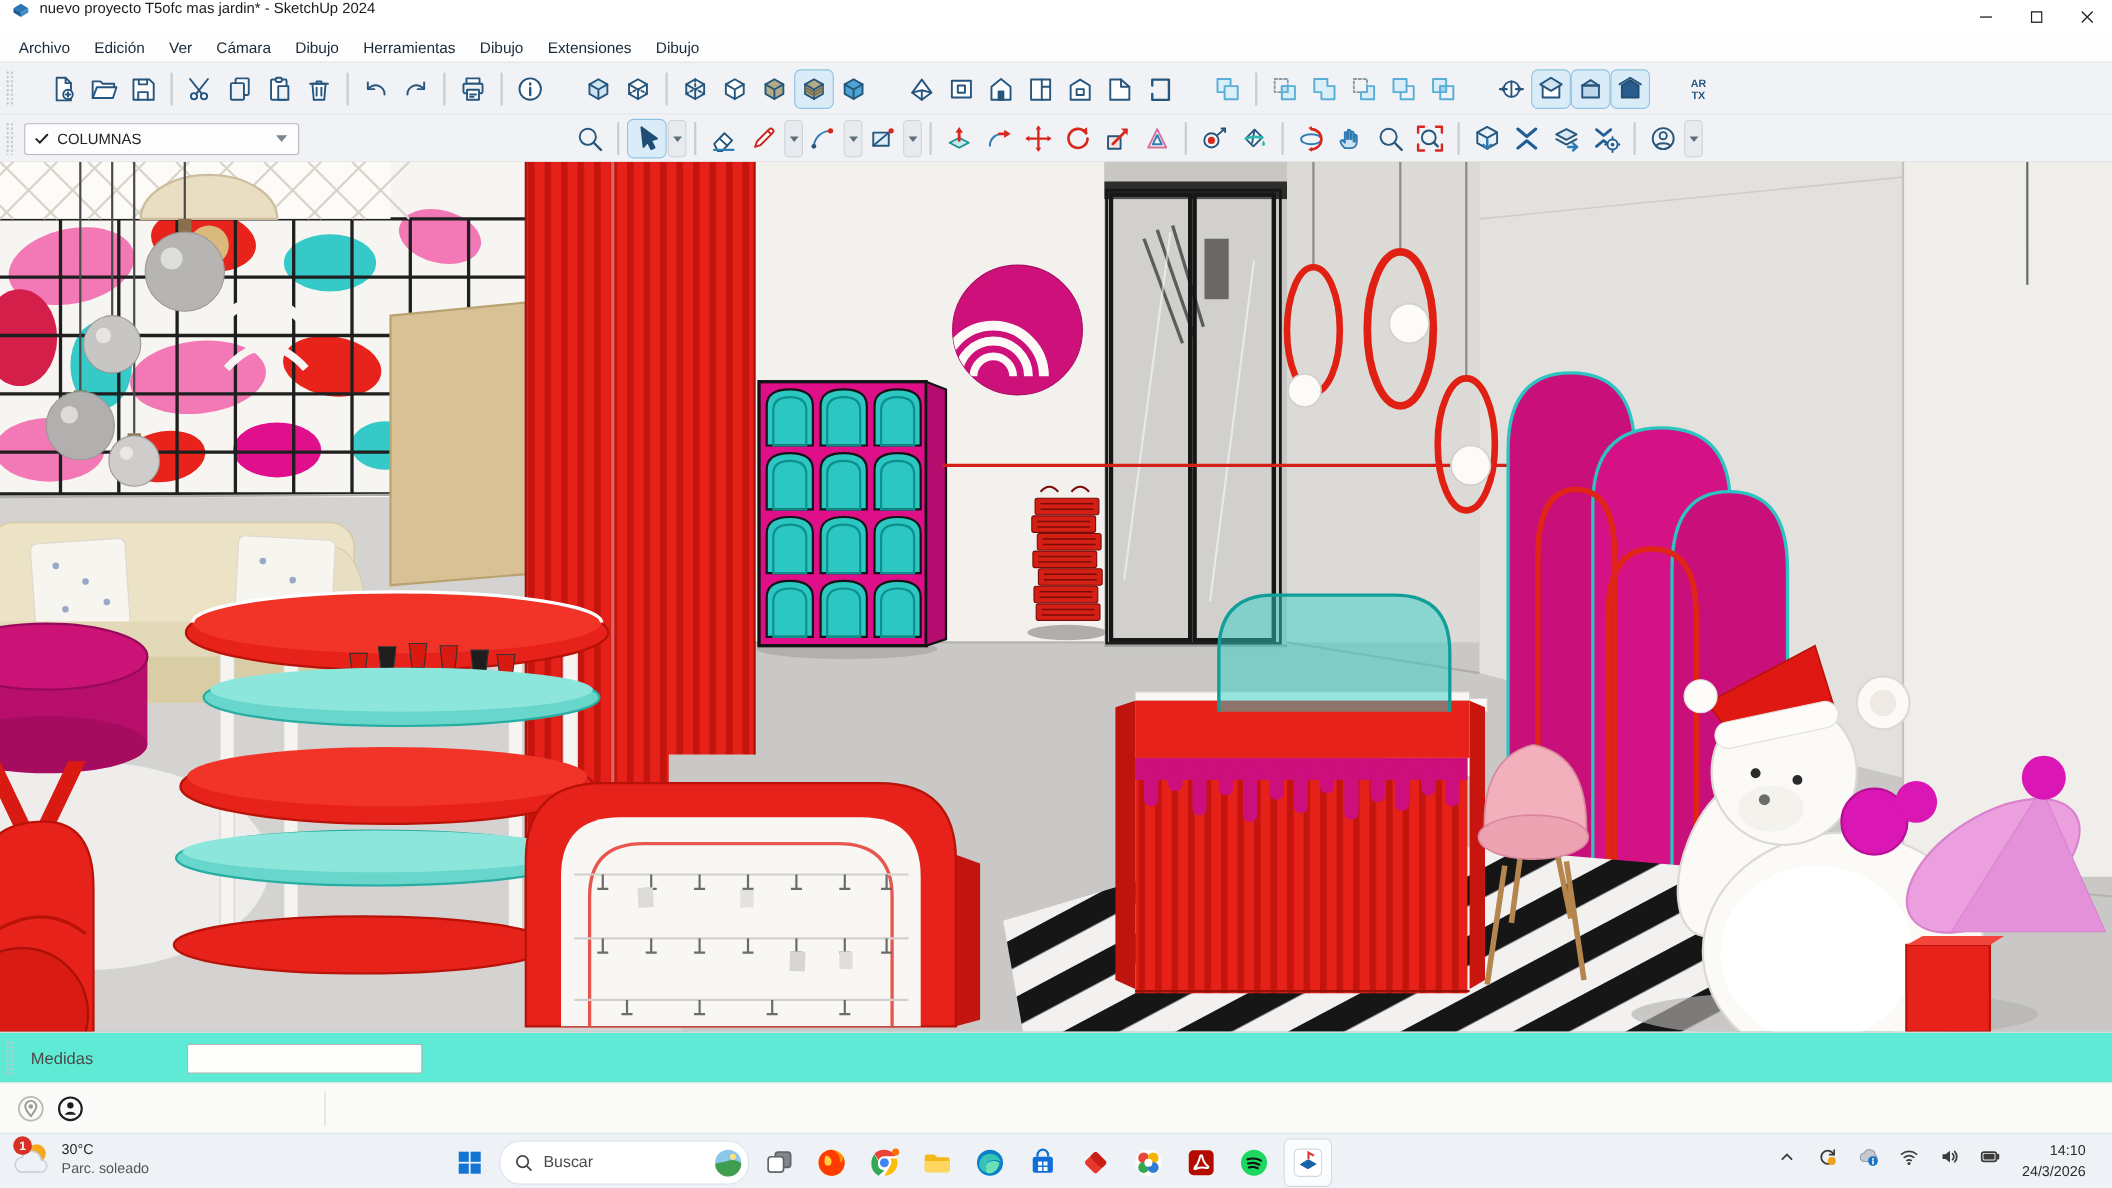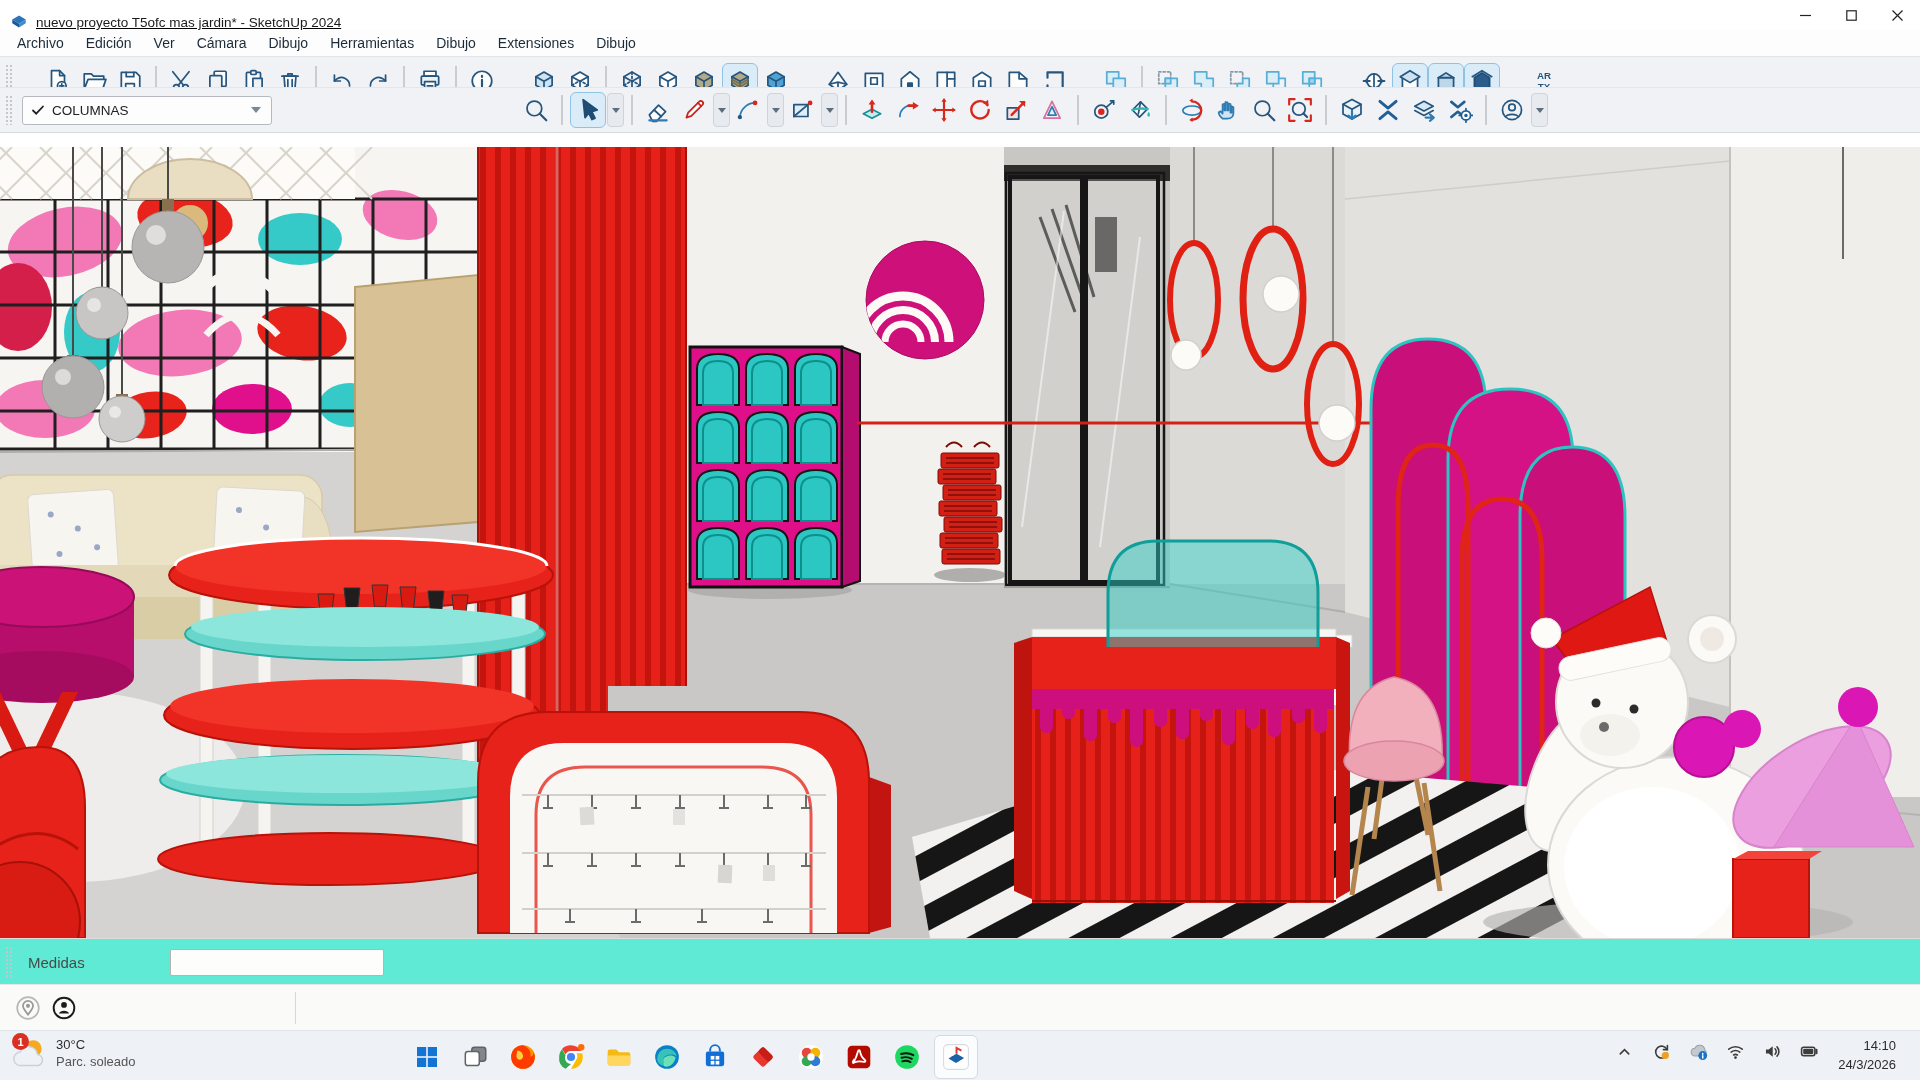--- a/index.html
+++ b/index.html
@@ -1,32 +1,32 @@
 <!DOCTYPE html>
 <html><head>
 <meta charset="utf-8">
 <style>
   html,body{margin:0;padding:0;background:#222;}
   #app{position:relative;width:1920px;height:1080px;overflow:hidden;background:#fff;
        font-family:"Liberation Sans",sans-serif;-webkit-font-smoothing:antialiased;}
   
   #titlebar{position:absolute;top:0;left:0;width:1920px;height:30px;background:#ffffff;
-            display:flex;align-items:flex-end;border-bottom:1px solid #f0f0f0;text-decoration:underline;}
+            display:flex;align-items:flex-start;border-bottom:1px solid #f0f0f0;}
   #titlebar .logo{margin:0 8px 0 10px;display:flex;align-items:center;}
   #titlebar .title{font-size:13.5px;color:#1b1b1b;}
   #wincontrols{position:absolute;right:0;top:0;height:30px;display:flex;}
   .winbtn{width:46px;height:30px;display:flex;align-items:center;justify-content:center;}
   
   #menubar{position:absolute;top:30px;left:0;width:1920px;height:26px;background:#fdfdfd;
            display:flex;align-items:center;padding-left:6px;}
   .menuitem{font-size:14px;color:#1c2b3a;padding:3px 11px;cursor:default;}
   
   #row1{position:absolute;top:56px;left:0;width:1920px;height:47px;background:#f0f2f5;
         display:flex;align-items:center;border-top:1px solid #e2e5e8;gap:24px;}
-  #row2{position:absolute;top:87px;left:0;width:1920px;height:44px;background:#f0f2f5;
+  #row2{position:absolute;top:103px;left:0;width:1920px;height:44px;background:#f0f2f5;
         display:flex;align-items:center;border-top:1px solid #e4e7ea;border-bottom:1px solid #d8dbde;}
   .grip{width:7px;height:70%;margin:0 4px 0 5px;background-image:radial-gradient(#c3c7cc 1px,transparent 1.2px);
         background-size:4px 4px;}
   .tb{width:34px;height:34px;display:flex;align-items:center;justify-content:center;border-radius:6px;
       border:1px solid transparent;flex:0 0 auto;}
   .tb.sel{background:#d9ecf8;border:1px solid #8fc3e4;}
   .tsep{width:2px;height:30px;background:#c9cdd1;margin:0 7px;flex:0 0 auto;}
   .tgap{width:26px;flex:0 0 auto;}
   .tcaret{width:15px;height:32px;margin-left:1px;display:flex;align-items:center;justify-content:center;
           background:#e7eaee;border:1px solid #cfd4d8;border-radius:4px;flex:0 0 auto;}
@@ -900,20 +900,32 @@
 
     <div id="centerbar">
       <span class="tkbtn">
         <svg width="26" height="26" viewBox="0 0 26 26">
             <rect x="3" y="3" width="9.2" height="9.2" fill="#1374d4"></rect>
             <rect x="13.8" y="3" width="9.2" height="9.2" fill="#1374d4"></rect>
             <rect x="3" y="13.8" width="9.2" height="9.2" fill="#1374d4"></rect>
             <rect x="13.8" y="13.8" width="9.2" height="9.2" fill="#1374d4"></rect>
           </svg>
         </span>
+      <span id="searchpill">
+        <svg width="17" height="17" viewBox="0 0 18 18">
+            <circle cx="7.5" cy="7.5" r="5.5" fill="none" stroke="#444" stroke-width="1.7"></circle>
+            <path d="M11.7 11.7L16 16" stroke="#444" stroke-width="1.7"></path>
+          </svg>
+        <span class="stext">Buscar</span>
+        <svg width="28" height="28" viewBox="0 0 26 26" style="border-radius:50%">
+            <circle cx="13" cy="13" r="11" fill="#8cc6ea"></circle>
+            <path d="M2 14a11 11 0 0 0 22-.5c-3-2.3-7-3.6-11-2.2S4 13 2 14z" fill="#3f9e4d"></path>
+            <circle cx="17" cy="8" r="2.5" fill="#ffe27a"></circle>
+          </svg>
+      </span>
       <span id="appicons" style="display:flex;align-items:center;gap:6px;">
           <span class="tkbtn">
             <svg viewBox="0 0 26 26" width="28" height="28">
               <rect x="10" y="4" width="13" height="13" rx="2.5" fill="#80868b" stroke="#5f6368" stroke-width="1.4"></rect>
               <rect x="4" y="8" width="13" height="13" rx="2.5" fill="#ffffff" stroke="#5f6368" stroke-width="1.4"></rect>
             </svg>
           </span>
           <span class="tkbtn">
             <svg viewBox="0 0 26 26" width="28" height="28">
               <circle cx="13" cy="13" r="11" fill="#ff9400"></circle>

